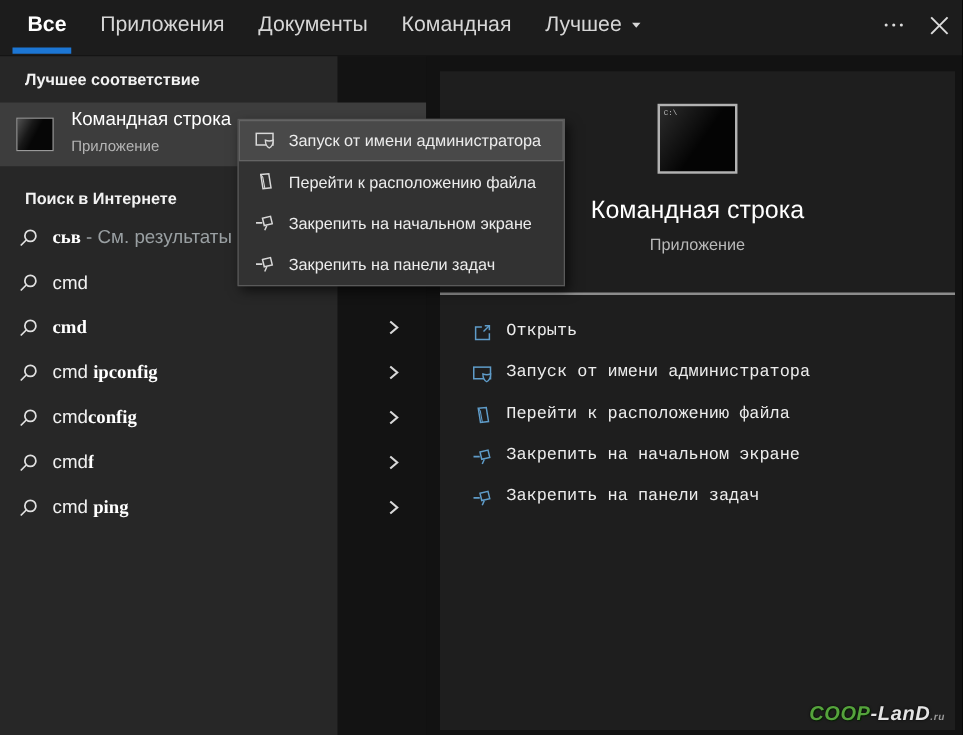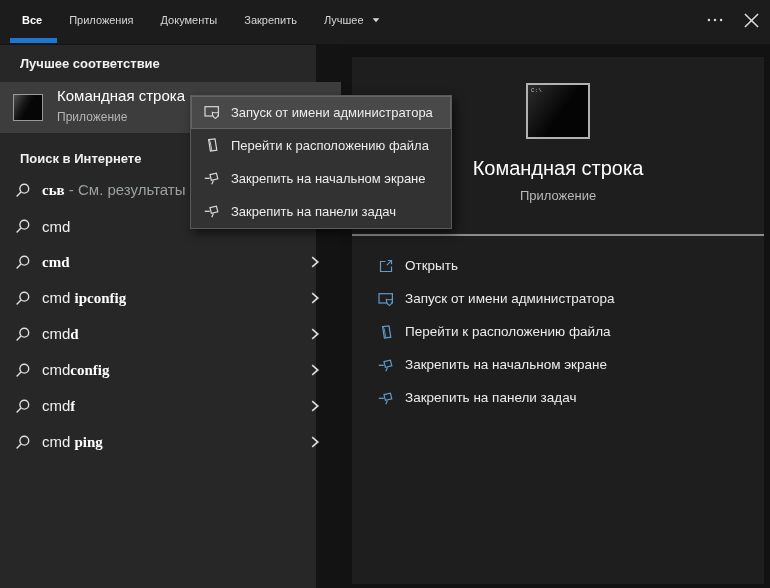--- a/index.html
+++ b/index.html
@@ -9,30 +9,30 @@
     position:relative; width:770px; height:588px; overflow:hidden;
     background:#131313; color:#fff;
   }
 
   
   #topbar {
     position:absolute; left:0; top:0; width:770px; height:45px;
     background:#1c1c1c; border-bottom:1px solid #141414;
   }
   #tabs { position:absolute; left:22px; top:0; height:40px; display:flex; align-items:center; column-gap:27px; }
-  .tab { font-size:11px; color:#d6d6d6; display:flex; align-items:center; gap:6px; cursor:default; white-space:nowrap; }
+  .tab { font-size:17px; color:#d6d6d6; display:flex; align-items:center; gap:6px; cursor:default; white-space:nowrap; }
   .tab.active { color:#fff; font-weight:bold; }
   #tab-underline { position:absolute; left:10px; top:38px; width:47px; height:5px; }
   .tbicon { position:absolute; top:0; height:40px; display:flex; align-items:center; }
   #more-btn { right:46px; }
   #close-btn { right:8px; }
 
   
   #left-panel {
-    position:absolute; left:0; top:45px; width:316px; height:543px;
+    position:absolute; left:0; top:45px; width:270px; height:543px;
     background:#272727;
   }
   .section-header { position:absolute; left:20px; font-size:13px; font-weight:bold; color:#f2f2f2; white-space:nowrap; }
   #best-header { top:11px; }
   #web-header { top:106px;text-align:right; }
 
   #best-row { position:absolute; left:0; top:37px; width:341px; height:51px; background:#3d3d3d; }
   #best-icon {
     position:absolute; left:13px; top:12px; width:30px; height:27px;
     background:linear-gradient(118deg, rgba(255,255,255,.30) 0%, rgba(255,255,255,.07) 34%, rgba(0,0,0,0) 52%), #060606;
@@ -55,21 +55,21 @@
   #preview-icon {
     position:absolute; left:174px; top:26px; width:64px; height:56px;
     background:linear-gradient(125deg, rgba(255,255,255,.16) 0%, rgba(255,255,255,.05) 38%, rgba(0,0,0,0) 55%), #040404;
     border:2px solid #b2b2b2;
   }
   #preview-icon-text { position:absolute; left:3px; top:2px; font-size:6px; color:#bdbdbd; font-family:"Liberation Mono", monospace; }
   #preview-title { position:absolute; left:0; top:100px; width:100%; text-align:center; font-size:20px; color:#fff; }
   #preview-sub { position:absolute; left:0; top:131px; width:100%; text-align:center; font-size:13px; color:#b9b9b9; }
   #preview-divider { position:absolute; left:0; top:177px; width:100%; height:2px; background:#8c8c8c; }
   #actions { position:absolute; left:0; top:193px; width:100%; }
-  .arow { position:relative; width:100%; height:33px; }
+  .arow { position:relative; width:100%; height:33px;font-family:Liberation Mono, monospace; }
   .arow .aicon { position:absolute; left:26px; top:8px; width:16px; height:16px; }
   .arow .alabel { position:absolute; left:53px; top:8px; font-size:13.5px; color:#ececec; white-space:nowrap; }
 
   
   #watermark { position:absolute; right:8px; bottom:3px; font-style:italic; font-weight:bold; font-size:16px; letter-spacing:.5px; white-space:nowrap; }
   #wm-coop { text-shadow:0 0 2px #000, 1px 1px 0 #0c2a08; }
   #wm-land { color:#e4e4e4; text-shadow:0 0 2px #000; }
   #wm-ru { font-size:8px; color:#9a9a9a; font-style:italic; }
 
   
@@ -94,21 +94,21 @@
         <div class="tab active">
           <span>Все</span>
         </div>
         <div class="tab">
           <span>Приложения</span>
         </div>
         <div class="tab">
           <span>Документы</span>
         </div>
         <div class="tab">
-          <span>Закрепить</span>
+          <span>Командная</span>
         </div>
         <div class="tab">
           <span>Лучшее</span>
           <svg viewBox="0 0 16 16" width="12" height="12">
             <path d="M3.5 5.5 L12.5 5.5 L8 11 Z" fill="#d6d6d6"></path>
           </svg>
         </div>
       </div>
     <div id="tab-underline" style="background: rgb(28, 118, 212);"></div>
     <div class="tbicon" id="more-btn">
@@ -170,30 +170,20 @@
           <span class="stext"><span>cmd </span><b>ipconfig</b></span>
           <span class="schev"><svg viewBox="0 0 16 16" width="16" height="16">
               <path d="M5.2 3.2 L10.8 8 L5.2 12.8" fill="none" stroke="#d8d8d8" stroke-width="1.7"></path>
             </svg></span>
         </div>
         <div class="srow">
           <span class="sicon"><svg viewBox="0 0 16 16" width="16" height="16">
               <circle cx="9.3" cy="6.7" r="4.4" fill="none" stroke="#e0e0e0" stroke-width="1.4"></circle>
               <line x1="6" y1="10" x2="1.6" y2="14.4" stroke="#e0e0e0" stroke-width="1.4"></line>
             </svg></span>
-          <span class="stext"><span>cmd</span><b>d</b></span>
-          <span class="schev"><svg viewBox="0 0 16 16" width="16" height="16">
-              <path d="M5.2 3.2 L10.8 8 L5.2 12.8" fill="none" stroke="#d8d8d8" stroke-width="1.7"></path>
-            </svg></span>
-        </div>
-        <div class="srow">
-          <span class="sicon"><svg viewBox="0 0 16 16" width="16" height="16">
-              <circle cx="9.3" cy="6.7" r="4.4" fill="none" stroke="#e0e0e0" stroke-width="1.4"></circle>
-              <line x1="6" y1="10" x2="1.6" y2="14.4" stroke="#e0e0e0" stroke-width="1.4"></line>
-            </svg></span>
           <span class="stext"><span>cmd</span><b>config</b></span>
           <span class="schev"><svg viewBox="0 0 16 16" width="16" height="16">
               <path d="M5.2 3.2 L10.8 8 L5.2 12.8" fill="none" stroke="#d8d8d8" stroke-width="1.7"></path>
             </svg></span>
         </div>
         <div class="srow">
           <span class="sicon"><svg viewBox="0 0 16 16" width="16" height="16">
               <circle cx="9.3" cy="6.7" r="4.4" fill="none" stroke="#e0e0e0" stroke-width="1.4"></circle>
               <line x1="6" y1="10" x2="1.6" y2="14.4" stroke="#e0e0e0" stroke-width="1.4"></line>
             </svg></span>
@@ -256,20 +246,23 @@
           </div>
           <div class="arow">
             <span class="aicon"><svg viewBox="0 0 16 16" width="16" height="16">
                 <line x1="0.8" y1="8.3" x2="5.8" y2="8.3" stroke="#5f9cc9" stroke-width="1.3"></line>
                 <path d="M6 4.6 L12.4 3.1 L13.8 8.9 L7.4 10.4 Z" fill="none" stroke="#5f9cc9" stroke-width="1.2"></path>
                 <line x1="9.4" y1="10.6" x2="7.8" y2="14.2" stroke="#5f9cc9" stroke-width="1.2"></line>
               </svg></span>
             <span class="alabel">Закрепить на панели задач</span>
           </div>
         </div>
+      <div id="watermark">
+        <span id="wm-coop" style="color: rgb(85, 163, 60);">COOP</span><span id="wm-land">-LanD</span><span id="wm-ru">.ru</span>
+      </div>
     </div>
   </div>
 
   <div id="context-menu">
       <div class="mrow hl">
         <span class="micon"><svg viewBox="0 0 16 16" width="16" height="16">
             <rect x="1" y="2.7" width="13.4" height="9.3" fill="none" stroke="#d8d8d8" stroke-width="1.2"></rect>
             <path d="M8.3 8.2 q3.1 1.1 6.2 0 q0 4.6 -3.1 6.2 q-3.1 -1.6 -3.1 -6.2 z" fill="#494949" stroke="#d8d8d8" stroke-width="1.1"></path>
           </svg></span>
         <span class="mlabel">Запуск от имени администратора</span>

